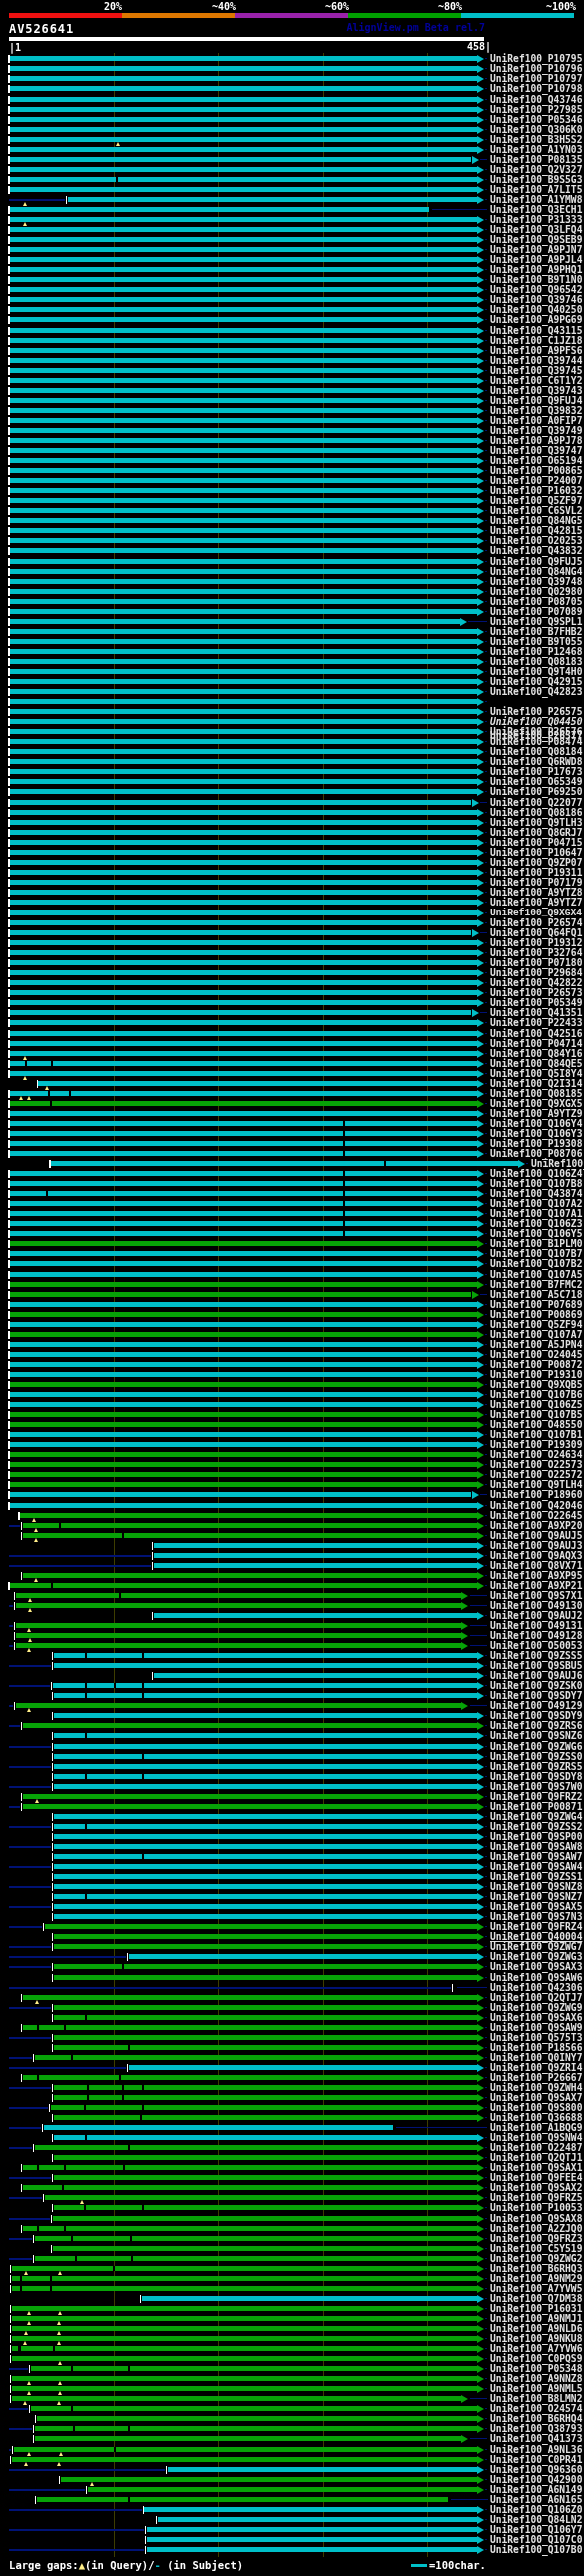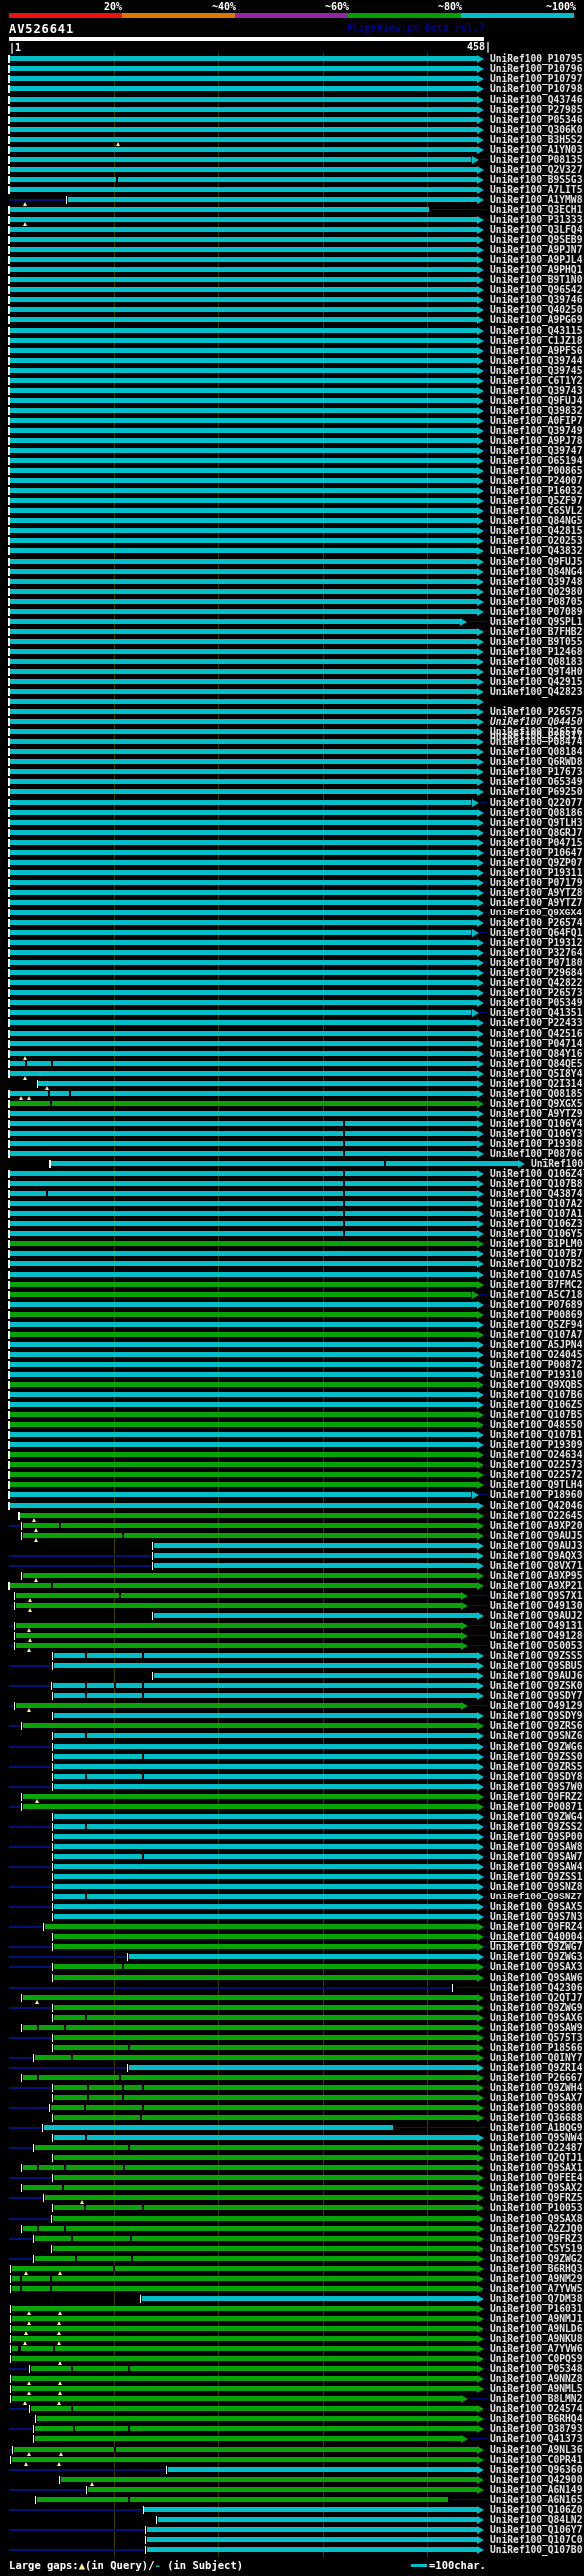--- a/index.html
+++ b/index.html
@@ -1406,21 +1406,21 @@
         <div class="hitlabel" style="color: rgb(226, 226, 226);">UniRef100_Q9ZSS1</div>
       </div>
       <div class="row" style="top: 1882px;">
         <div class="prefix" style="left: 9.1px; width: 42px; background: rgb(0, 18, 117);"></div>
         <div class="stick" style="left: 52px;"></div>
         <div class="bar" style="left: 54px; width: 423px; background: rgb(0, 191, 200);"></div>
         <div class="arrow" style="left: 477px; border-left: 7.3px solid rgb(0, 191, 200);"></div>
         <div class="connector" style="left: 485px; width: 1.8px; background: rgb(0, 18, 117);"></div>
         <div class="hitlabel" style="color: rgb(226, 226, 226);">UniRef100_Q9SNZ8</div>
       </div>
-      <div class="row" style="top: 1892px; font-family: Liberation Mono, monospace;">
+      <div class="row" style="top: 1892px;">
         <div class="stick" style="left: 52px;"></div>
         <div class="bar" style="left: 54px; width: 423px; background: rgb(0, 191, 200);"></div>
         <div class="tick" style="left: 85px;"></div>
         <div class="arrow" style="left: 477px; border-left: 7.3px solid rgb(0, 191, 200);"></div>
         <div class="connector" style="left: 485px; width: 1.8px; background: rgb(0, 18, 117);"></div>
         <div class="hitlabel" style="color: rgb(226, 226, 226);">UniRef100_Q9SNZ7</div>
       </div>
       <div class="row" style="top: 1902px;">
         <div class="prefix" style="left: 9.1px; width: 42px; background: rgb(0, 18, 117);"></div>
         <div class="stick" style="left: 52px;"></div>

